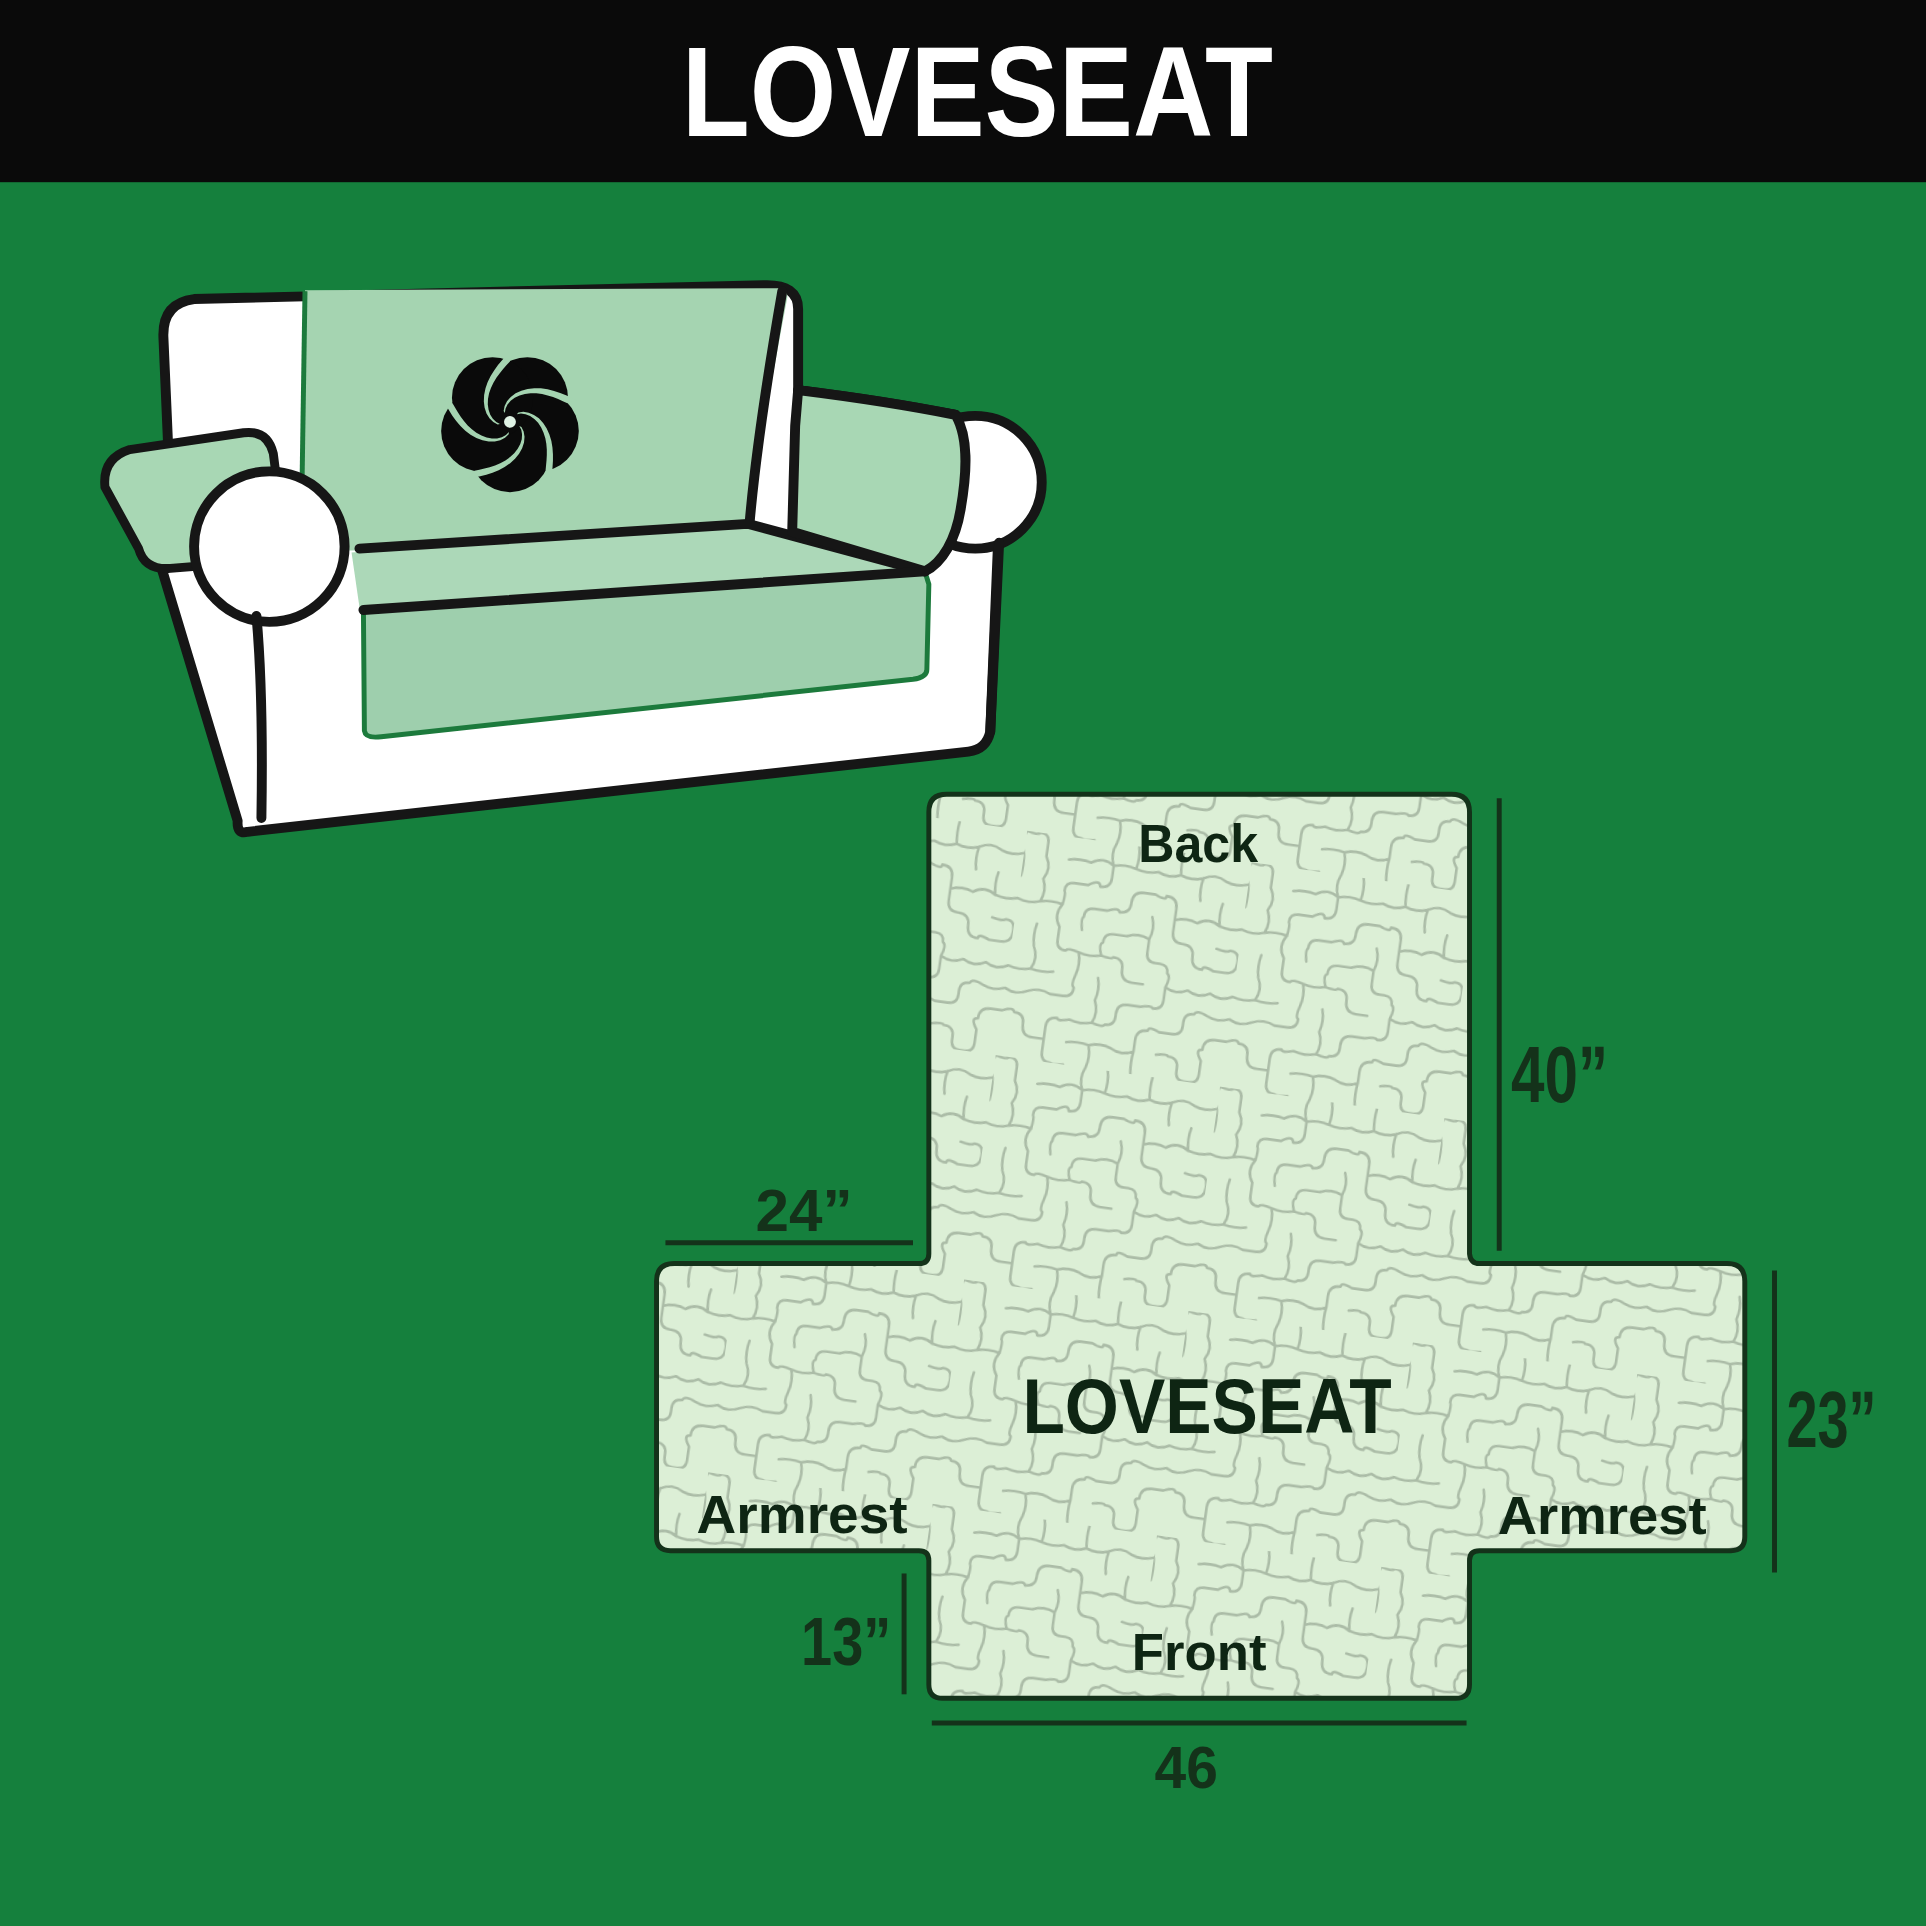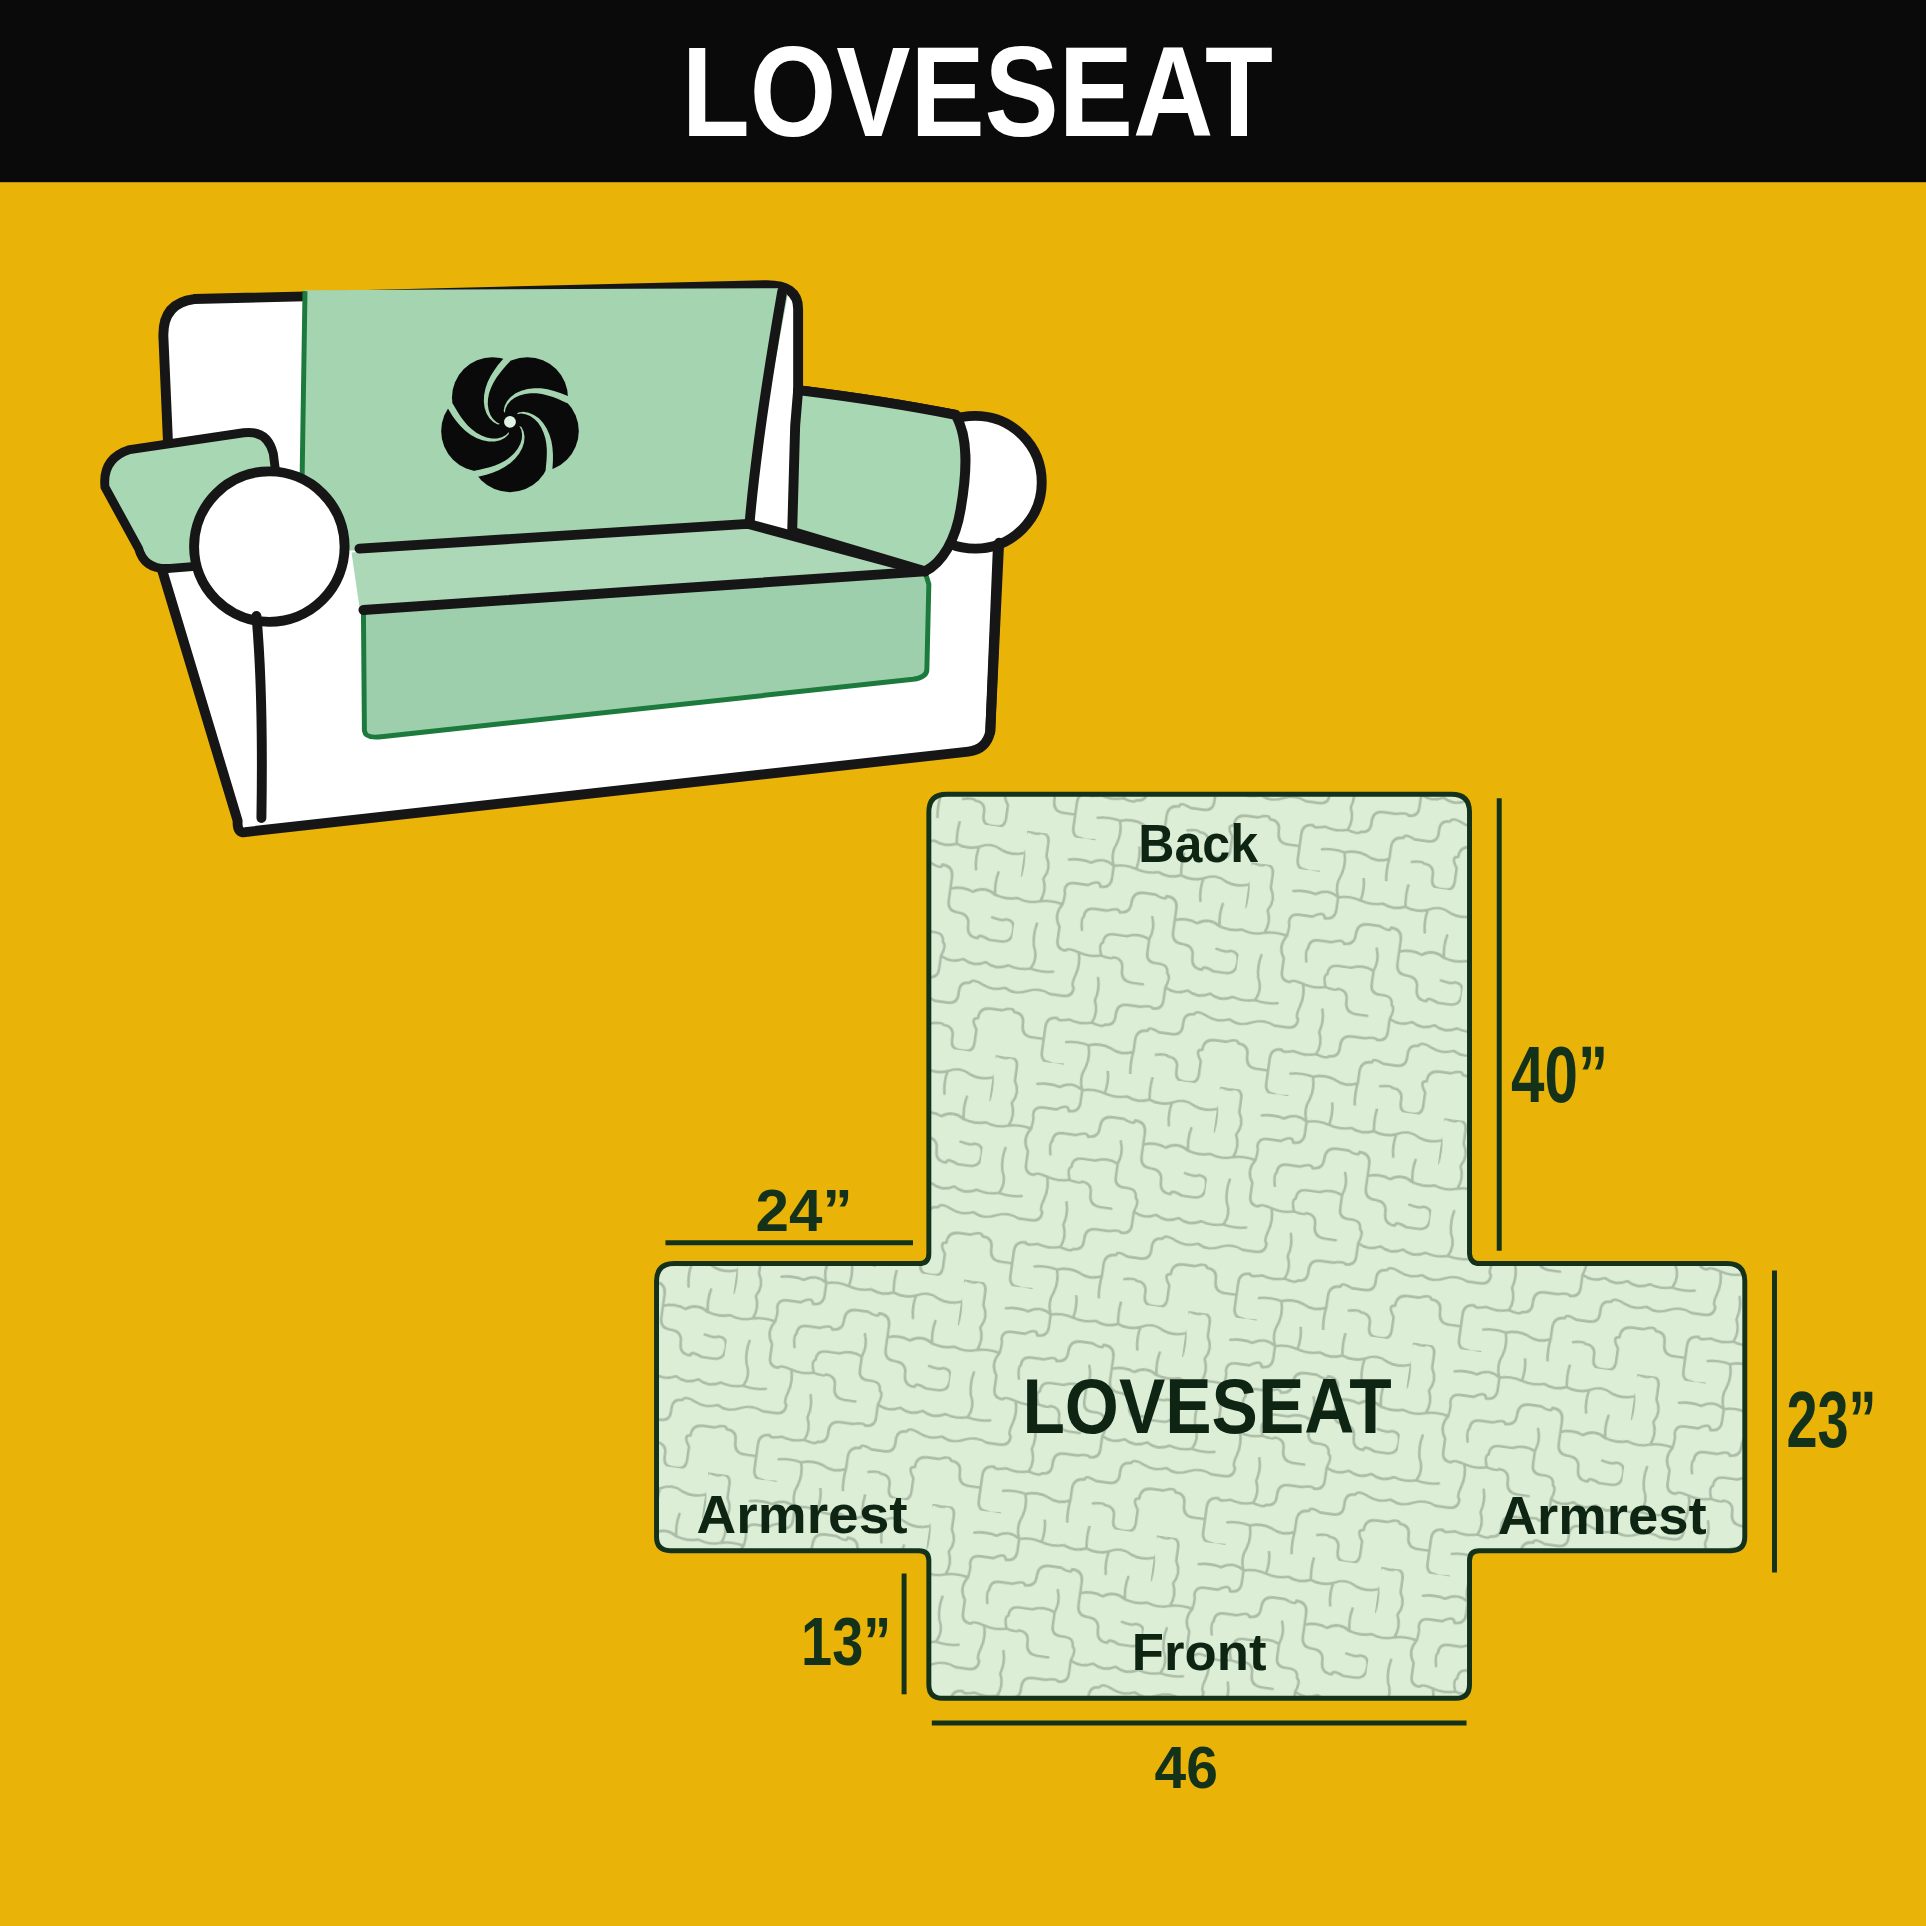--- a/index.html
+++ b/index.html
@@ -1,16 +1,16 @@
 <!DOCTYPE html>
 <html><head>
 <meta charset="utf-8">
 <style>
   html,body{margin:0;padding:0;background:#ffffff;}
-  #page{position:relative;width:1927px;height:1927px;background:#eab308;overflow:hidden;
+  #page{position:relative;width:1927px;height:1927px;background:#15803d;overflow:hidden;
         font-family:"Liberation Sans", sans-serif;}
   svg{display:block;}
 </style>
 </head>
 <body>
 <div id="page">
 <svg width="1927" height="1927" viewBox="0 0 1946 1946">
   <defs>
 
     <pattern id="sq" width="260" height="260" patternUnits="userSpaceOnUse" patternTransform="rotate(8) scale(0.88)">

